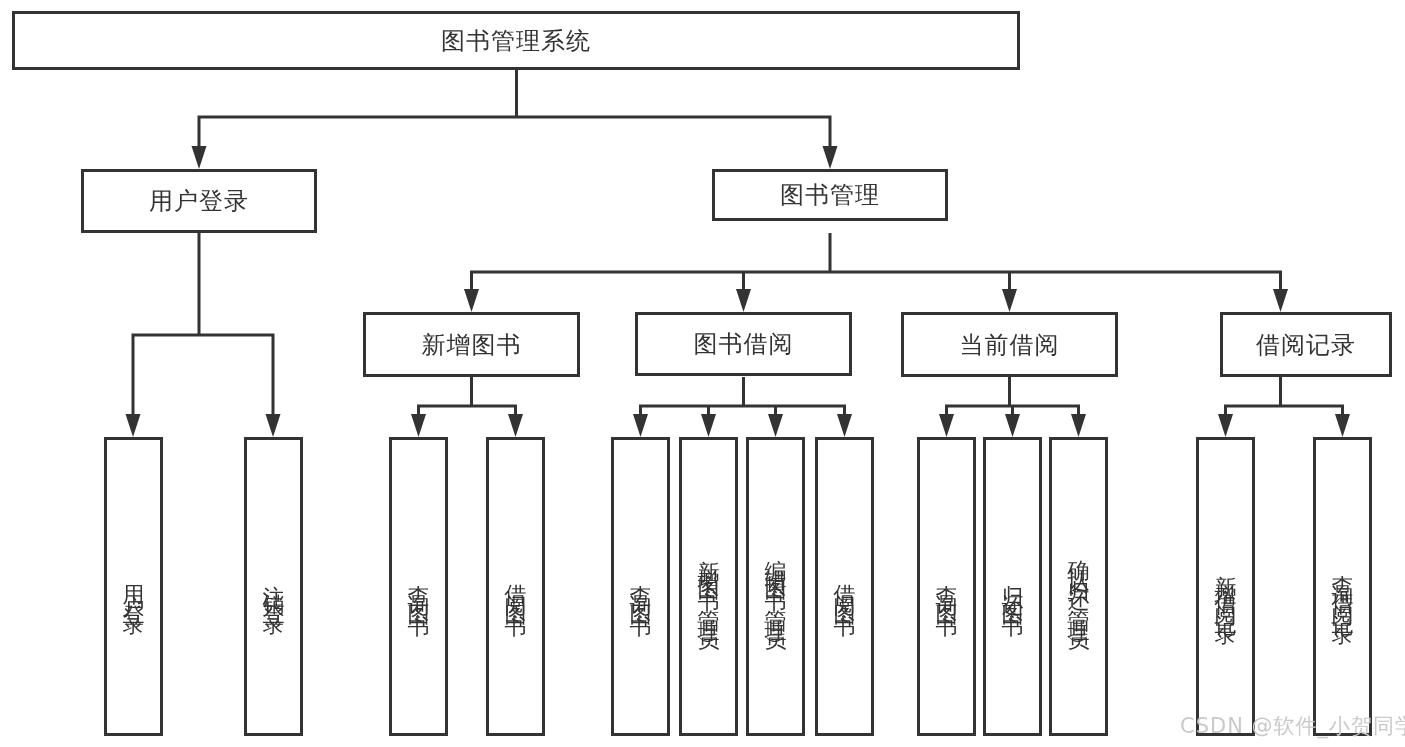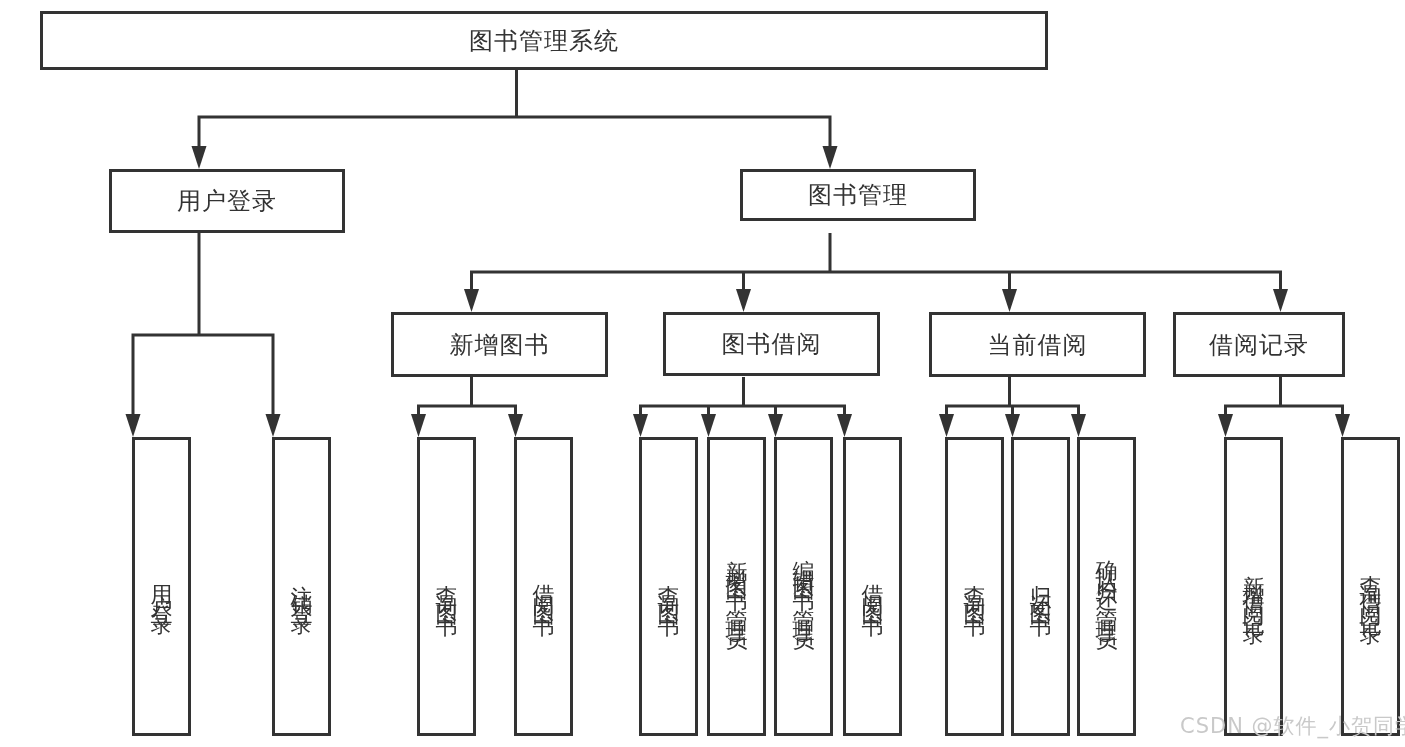--- a/index.html
+++ b/index.html
@@ -4,21 +4,21 @@
 <style>
   html,body { margin:0; padding:0; background:#ffffff; }
   .canvas {
     position:relative; width:1405px; height:747px; background:#ffffff;
     font-family:"DejaVu Sans","Liberation Sans",sans-serif; overflow:hidden;
   }
   .connectors { position:absolute; left:0; top:0; width:1405px; height:747px; }
   .node {
     position:absolute; box-sizing:border-box; background:#ffffff;
     border:3px solid #333333; color:#333333;
-    display:flex; align-items:center; justify-content:center;margin-left:28px;
+    display:flex; align-items:center; justify-content:center;
   }
   .box-h { font-size:24px; letter-spacing:1px; }
   .box-v { top:437px; width:59px; height:299px; }
   .box-v .vlbl {
     writing-mode:vertical-rl; text-orientation:mixed;
     font-size:22px; letter-spacing:10px; line-height:1;
   }
   .watermark {
     position:absolute; left:1180px; top:712px;
     font-size:21px; color:#c9c9c9; letter-spacing:1px; white-space:nowrap;
@@ -96,21 +96,21 @@
 
   <div class="node box-h" style="left:363px;top:312px;width:217px;height:65px">
     <span class="lbl">新增图书</span>
   </div>
   <div class="node box-h" style="left:635px;top:312px;width:217px;height:64px">
     <span class="lbl">图书借阅</span>
   </div>
   <div class="node box-h" style="left:901px;top:312px;width:217px;height:65px">
     <span class="lbl">当前借阅</span>
   </div>
-  <div class="node box-h" style="left:1145px;top:312px;width:172px;height:65px">
+  <div class="node box-h" style="left:1220px;top:312px;width:172px;height:65px">
     <span class="lbl">借阅记录</span>
   </div>
 
   <div class="node box-v" style="left:104px">
     <span class="vlbl">用户登录</span>
   </div>
   <div class="node box-v" style="left:244px">
     <span class="vlbl">注销登录</span>
   </div>
 

